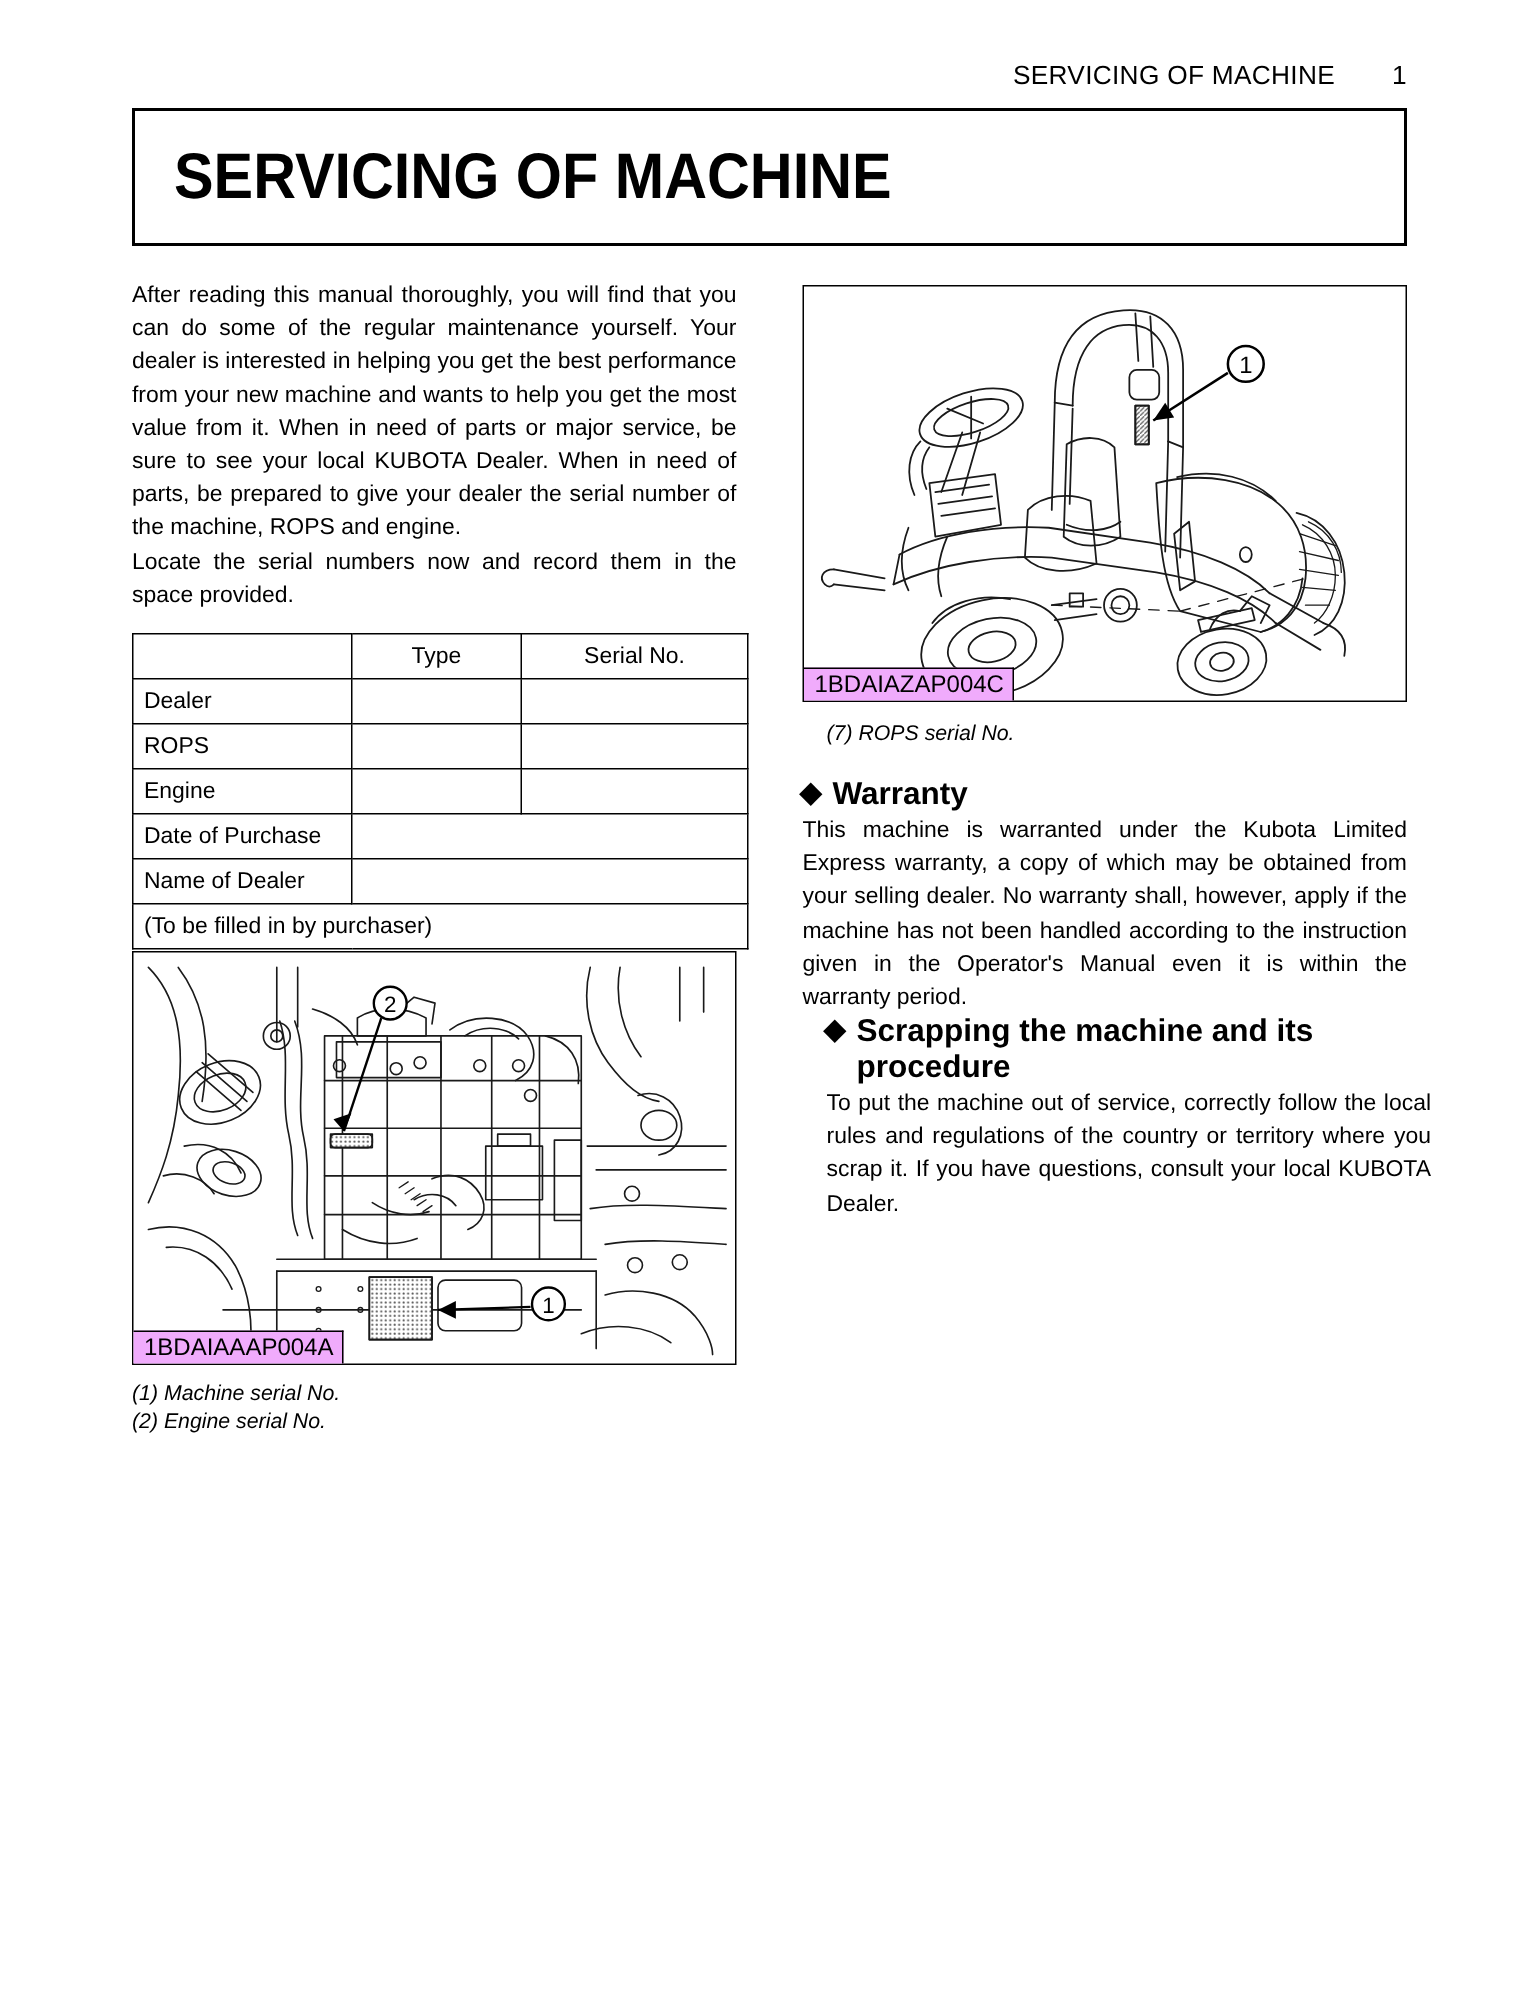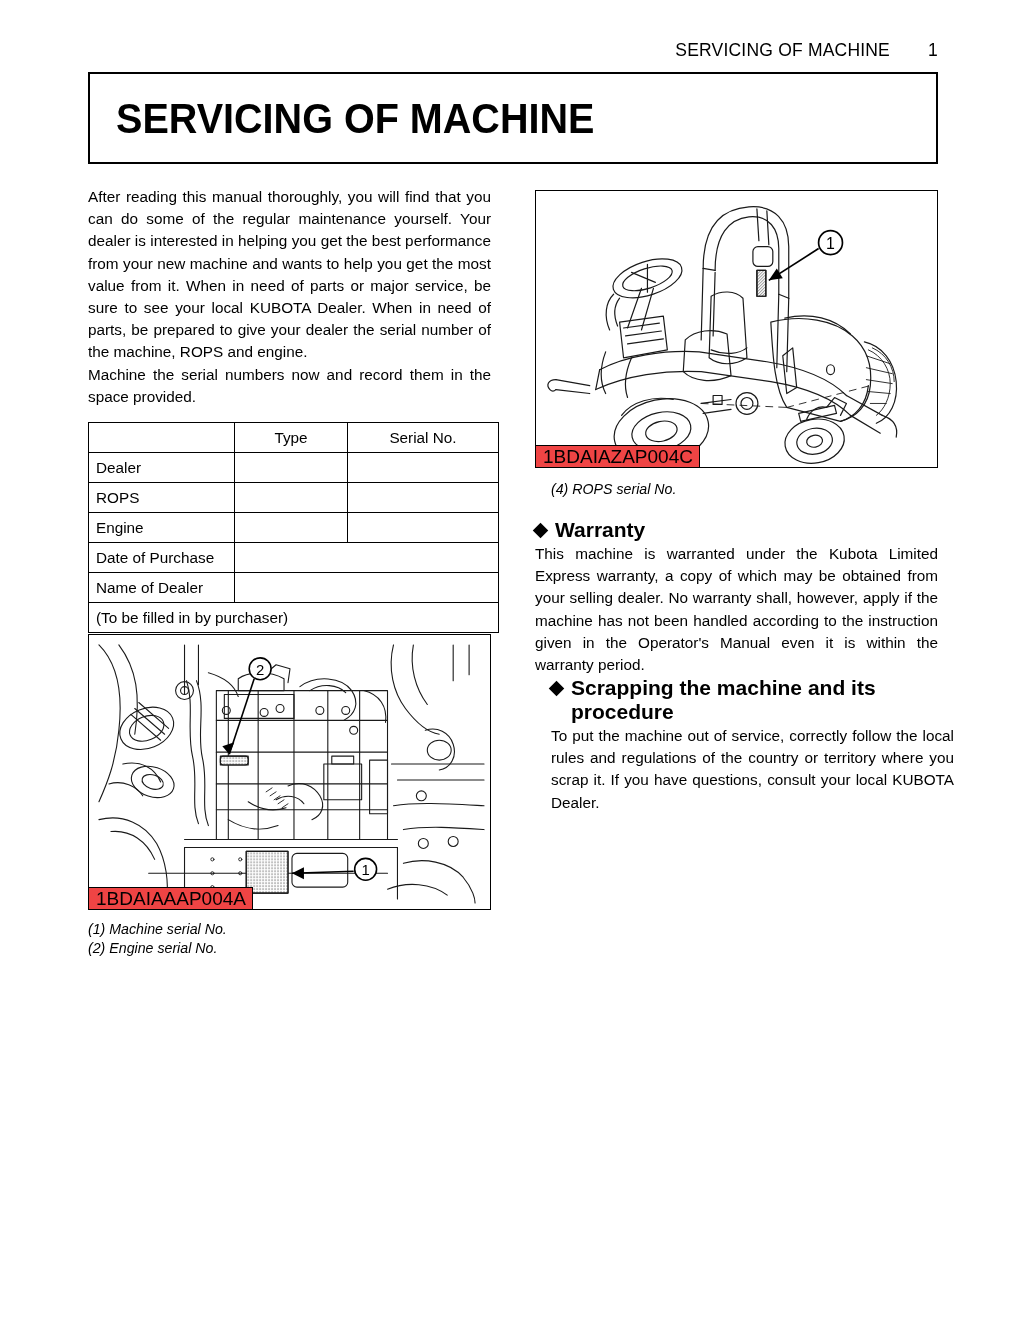--- a/index.html
+++ b/index.html
@@ -121,24 +121,24 @@
   }
   .fig-canvas { position: absolute; inset: 0; }
   .fig-canvas svg { display: block; width: 100%; height: 100%; }
   .fig-code {
     position: absolute;
     left: 0;
     bottom: 0;
     height: 21px;
     line-height: 21px;
     padding: 0 6px 0 7px;
-    font-size: 19px;
+    font-size: 16px;
     border-top: 1.4px solid #000;
     border-right: 1.4px solid #000;
-    background: #ef4444;
+    background: #f0abfc;
     white-space: nowrap;
   }
 
   .fig-caption {
     font-size: 14.2px;
     font-style: italic;
     line-height: 19px;
     white-space: nowrap;
   }
   .cap-top-right {
@@ -194,21 +194,21 @@
     <span class="hdr-page">1</span>
   </div>
 
   <div class="title-box">
     <div class="chapter-title">SERVICING OF MACHINE</div>
   </div>
 
   <div class="col col-left">
 
     <p class="body-text">After reading this manual thoroughly, you will find that you can do some of the regular maintenance yourself. Your dealer is interested in helping you get the best performance from your new machine and wants to help you get the most value from it. When in need of parts or major service, be sure to see your local KUBOTA Dealer. When in need of parts, be prepared to give your dealer the serial number of the machine, ROPS and engine.</p>
-    <p class="body-text">Machine the serial numbers now and record them in the space provided.</p>
+    <p class="body-text">Locate the serial numbers now and record them in the space provided.</p>
 
     <table class="serial-table">
       <tbody>
         <tr>
           <td class="c1"></td>
           <td class="c2 center">Type</td>
           <td class="c3 center">Serial No.</td>
         </tr>
         <tr>
           <td class="c1">Dealer</td>
@@ -459,21 +459,21 @@
           <text x="296" y="58" text-anchor="middle" font-family="Liberation Sans, sans-serif" font-size="16" fill="#000">1</text>
           <path d="M284 58 L234 90" stroke="#000" stroke-width="1.7" fill="none"></path>
           <path d="M234 90 L248 88 L242 78 Z" fill="#000"></path>
         </g>
       </svg>
     </div>
     <div class="fig-code">1BDAIAZAP004C</div>
   </div>
 
   <div class="cap-top-right">
-    <div class="fig-caption">(4) ROPS serial No.</div>
+    <div class="fig-caption">(7) ROPS serial No.</div>
   </div>
 
   <div class="sec-warranty">
     <div class="section-head">
       <span class="diamond"></span>
       <span>Warranty</span>
     </div>
     <p class="body-text">This machine is warranted under the Kubota Limited Express warranty, a copy of which may be obtained from your selling dealer. No warranty shall, however, apply if the machine has not been handled according to the instruction given in the Operator's Manual even it is within the warranty period.</p>
   </div>
 

